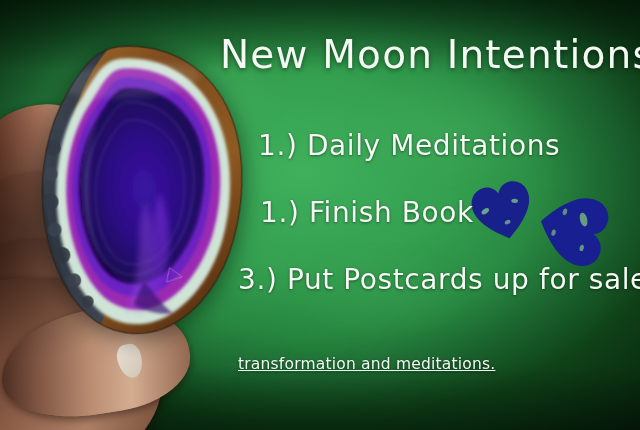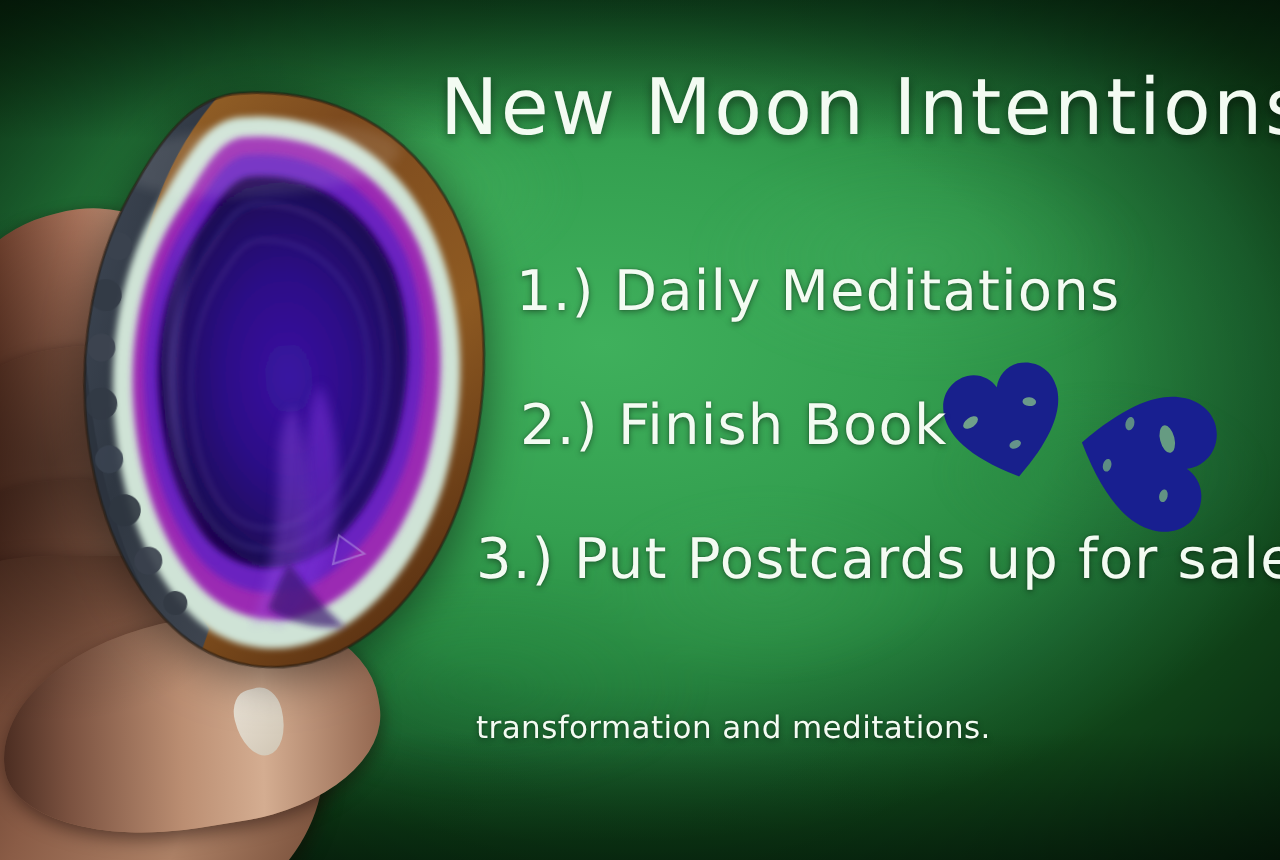--- a/index.html
+++ b/index.html
@@ -109,21 +109,21 @@
     text-shadow:0 2px 5px rgba(0,0,0,.45);
   }
   .item{font-size:28px;letter-spacing:.6px;}
   .i1{left:258px;top:129px;text-align:right;}
   .i2{left:260px;top:196px;}
   .i3{left:238px;top:263px;}
   .note{
     left:238px;top:352px;font-size:15.5px;line-height:25px;
     letter-spacing:.2px;white-space:normal;width:372px;
   }
-  .note .l2{display:block;}
+  .note .l2{display:block;text-decoration:underline;}
 </style>
 </head>
 <body>
 
 <div id="stage">
 
   <div class="bg-base"></div>
   <div class="bg-mottle"></div>
   <div class="bg-topdark"></div>
   <div class="bg-botdark"></div>
@@ -255,20 +255,20 @@
       <ellipse cx="24" cy="26" rx="7" ry="3.6" fill="#74b280" opacity=".85" transform="rotate(-28 24 26)"></ellipse>
       <ellipse cx="52" cy="21" rx="3.2" ry="2.1" fill="#74b280" opacity=".8"></ellipse>
       <ellipse cx="21" cy="46" rx="3.4" ry="2.2" fill="#74b280" opacity=".75"></ellipse>
       <ellipse cx="44" cy="52" rx="3.2" ry="2.1" fill="#74b280" opacity=".75"></ellipse>
     </svg>
   </div>
 
   <div class="txt title">New Moon Intentions</div>
 
   <div class="txt item i1">1.) Daily Meditations</div>
-  <div class="txt item i2">2.) Finish Book</div>
+  <div class="txt item i2">1.) Finish Book</div>
   <div class="txt item i3">3.) Put Postcards up for sale.</div>
 
   <div class="txt note">
     <span class="l2">transformation and meditations.</span>
   </div>
 
 </div>
 
 </body></html>

